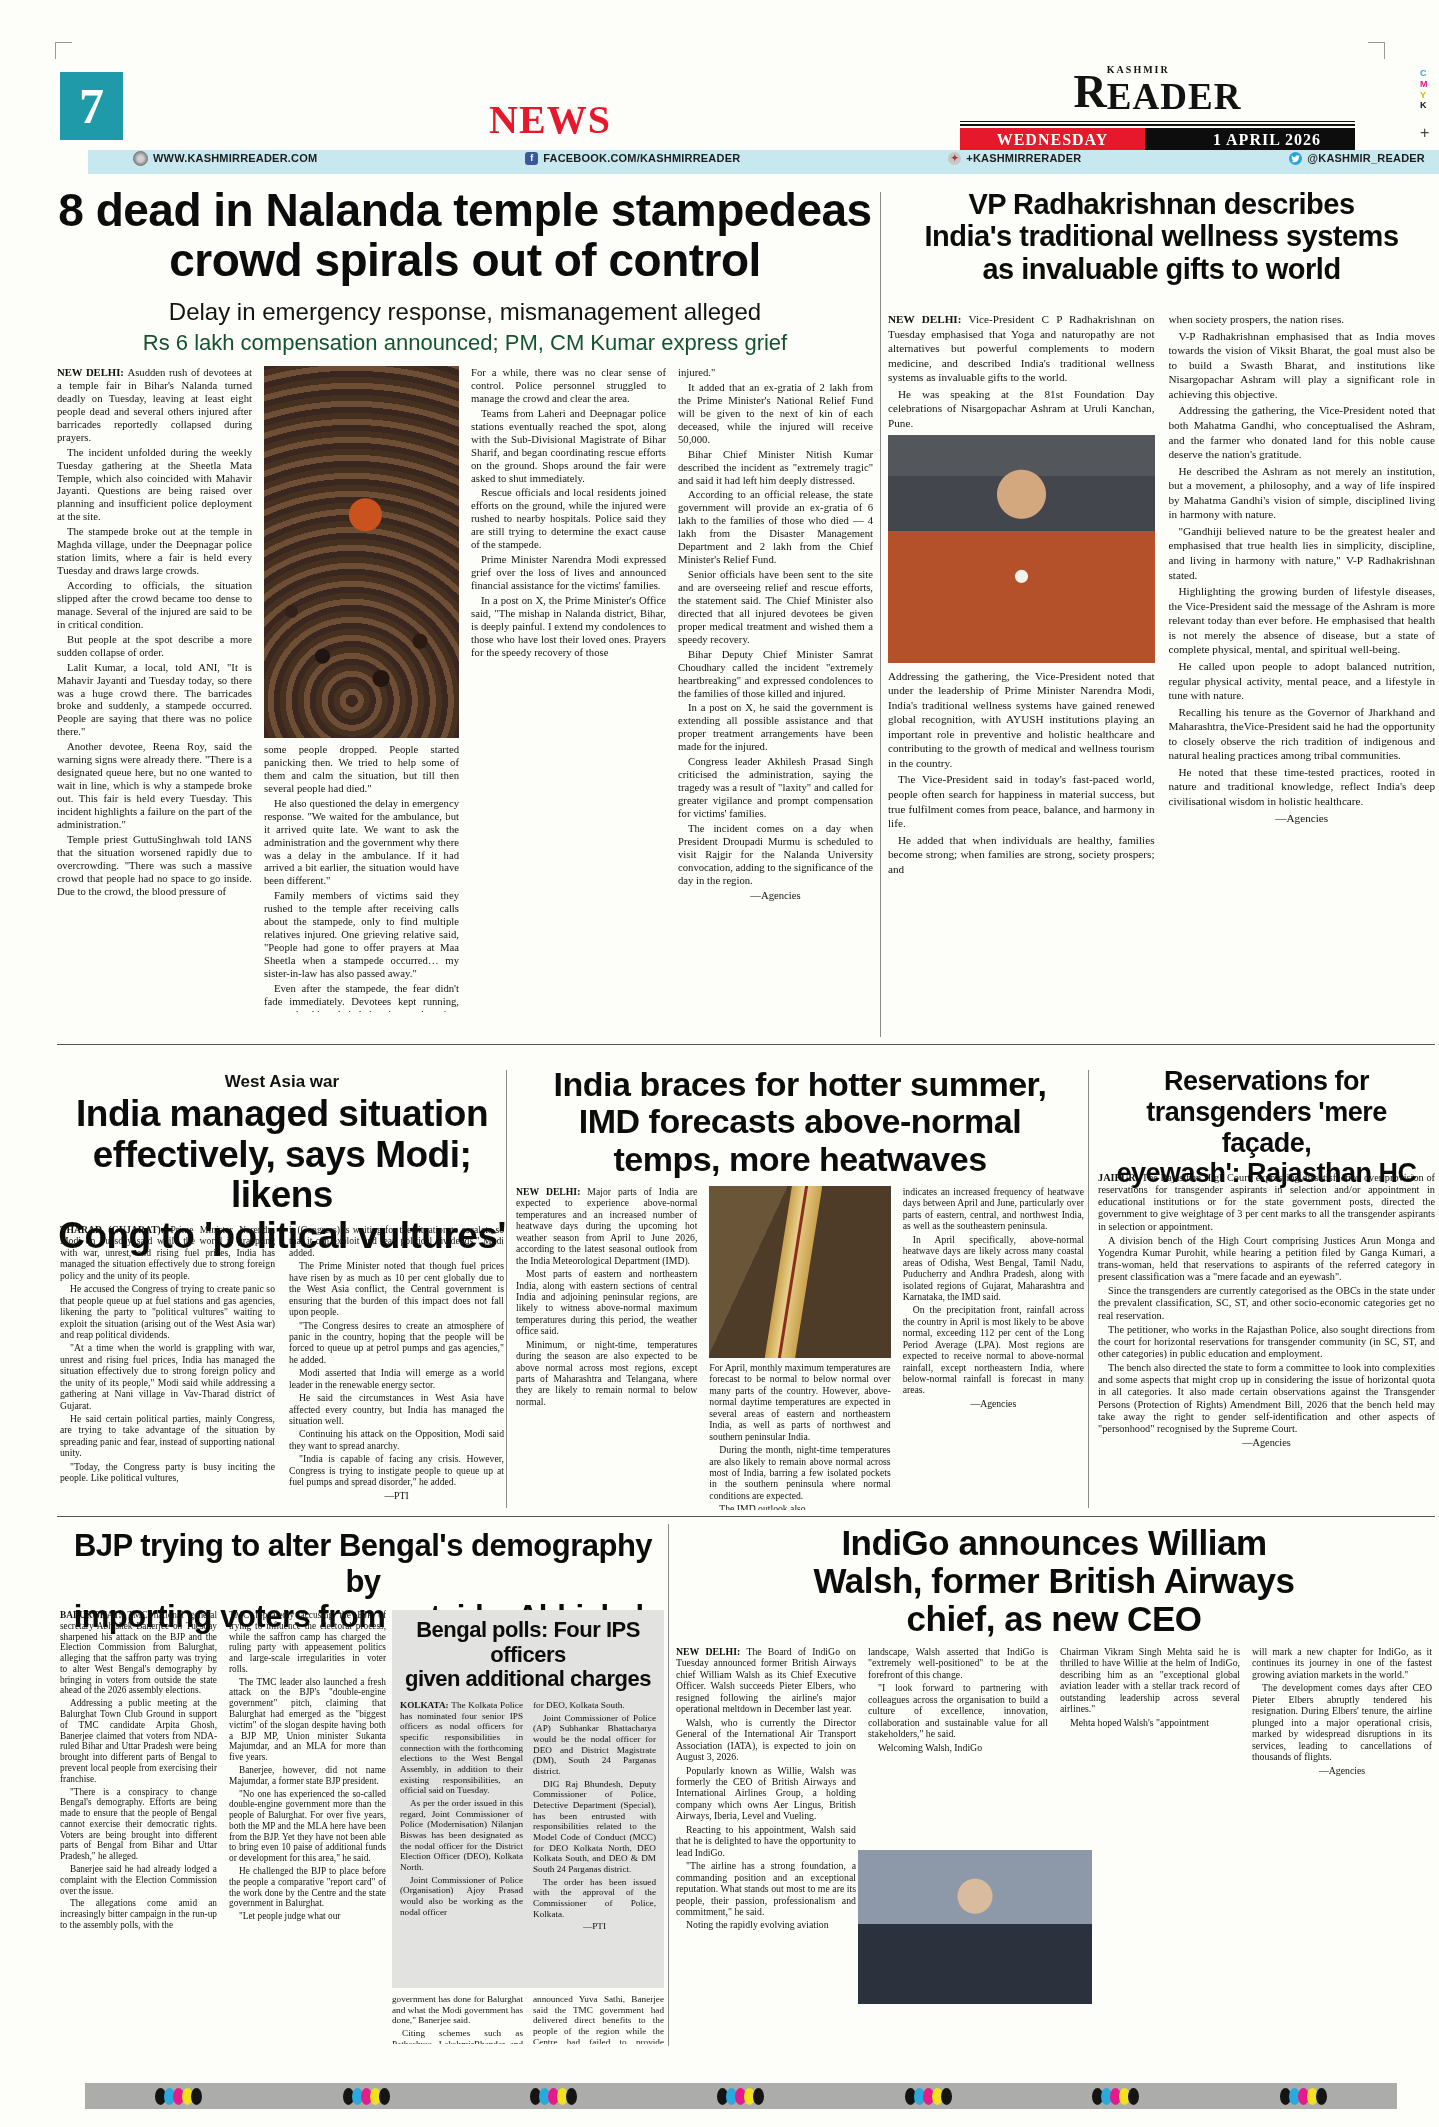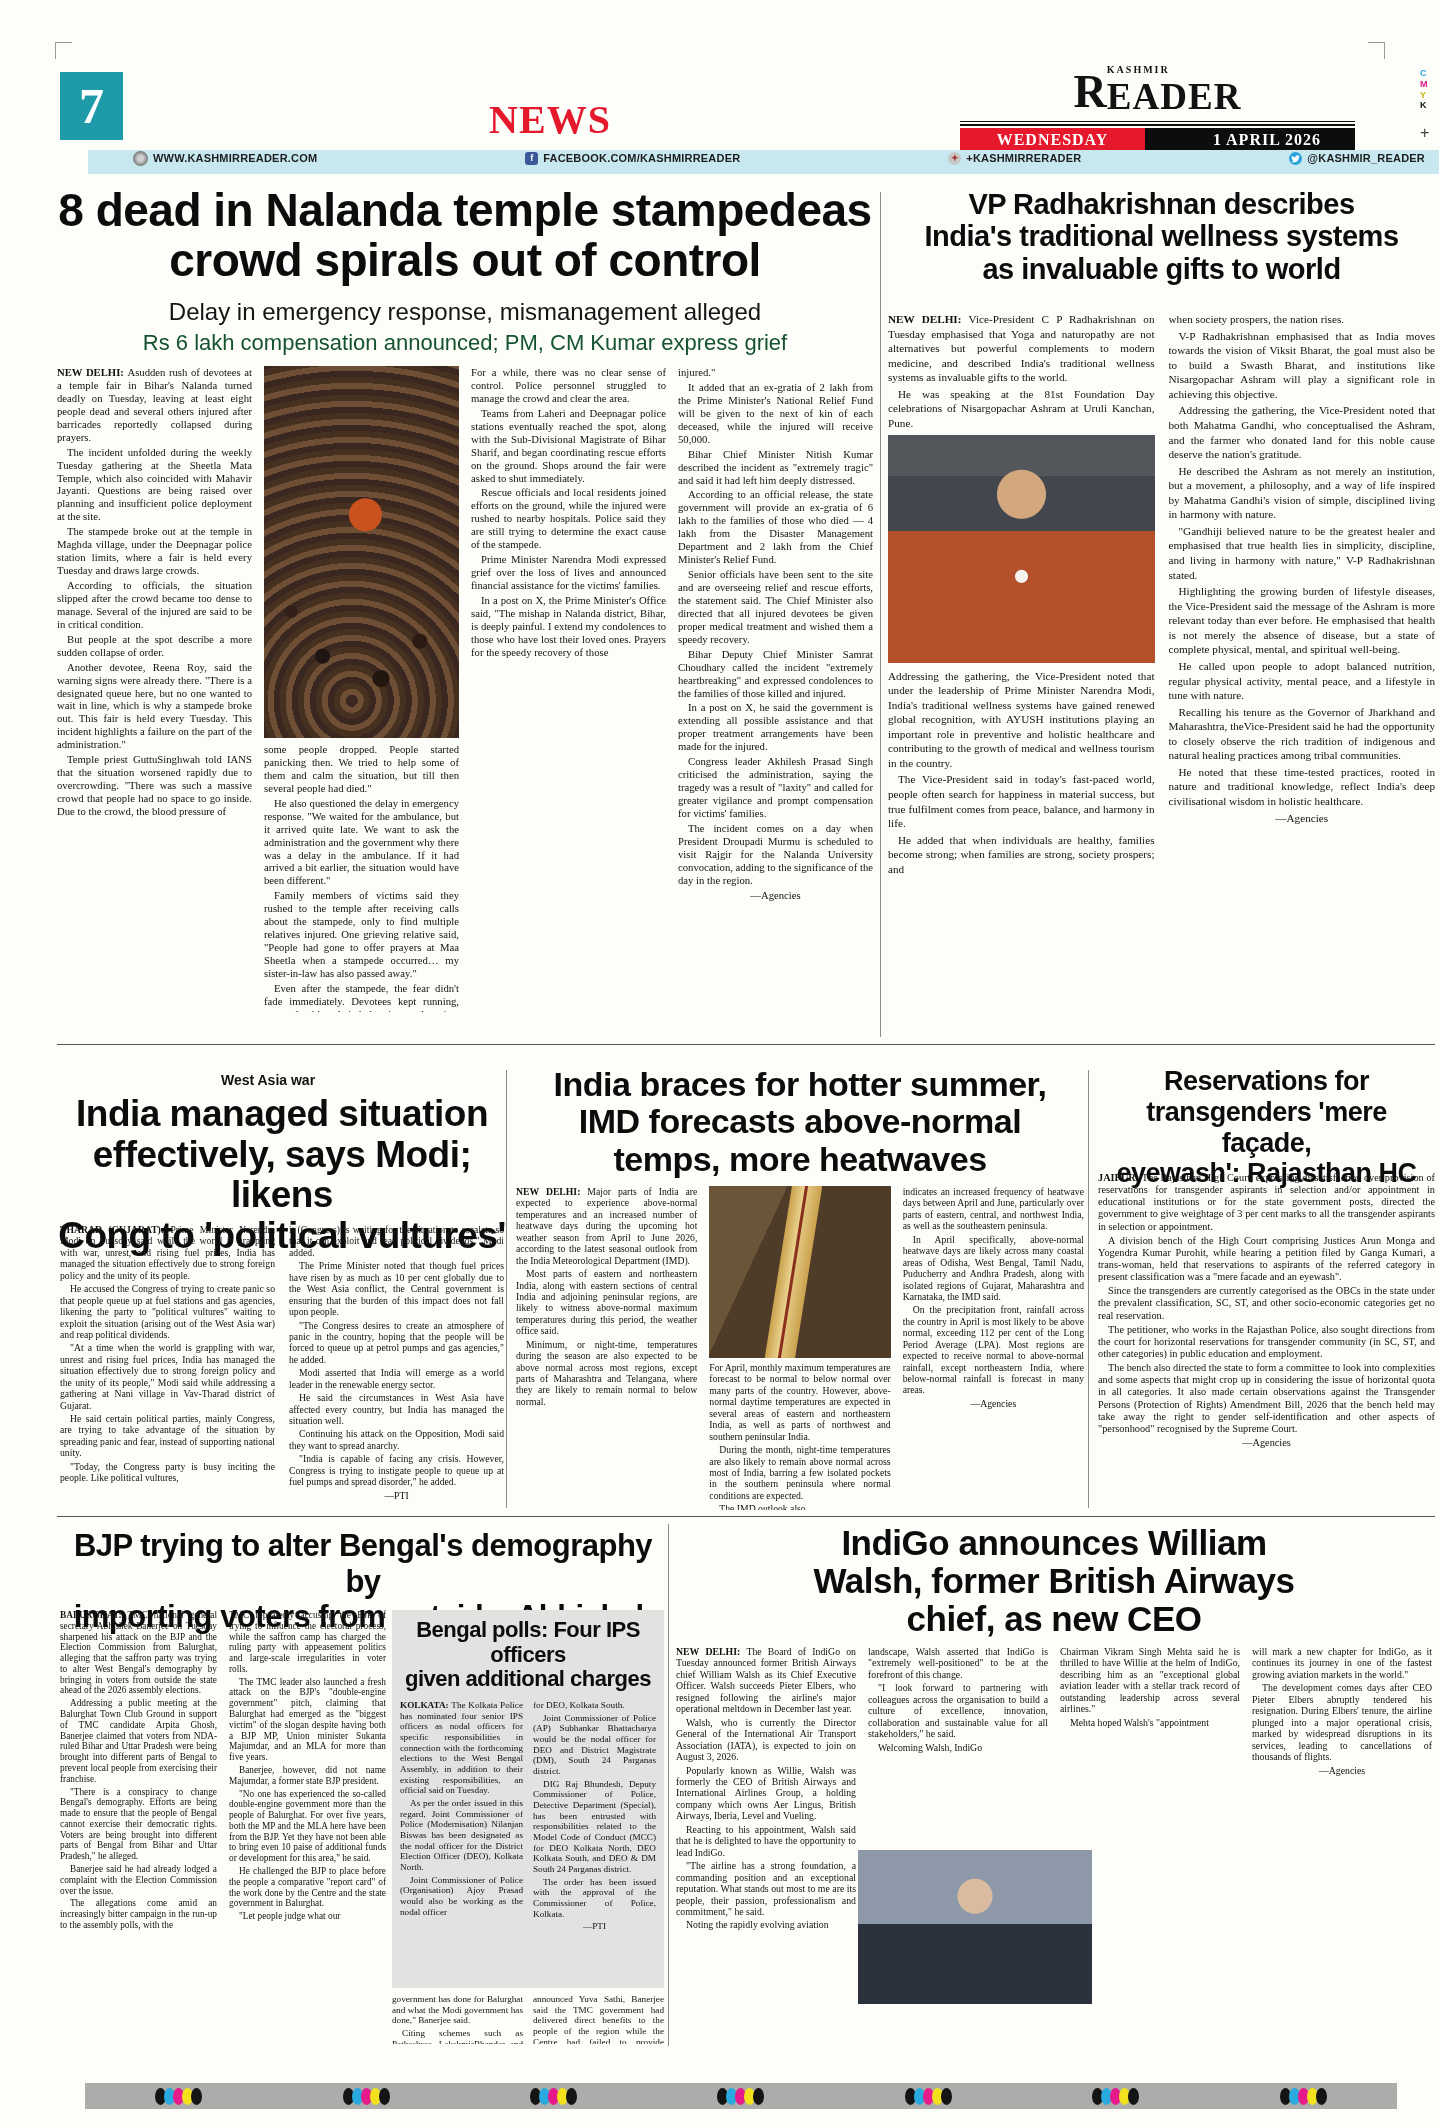--- a/index.html
+++ b/index.html
@@ -70,21 +70,21 @@
        linear-gradient(180deg,#a3a6a2 0 26%, #c08a4f 26% 46%, #71503a 46% 100%);}
   
   .vp-head{left:888px;top:188px;width:547px;font-size:29px;line-height:1.12;}
   .vp-body{left:888px;top:312px;width:547px;height:724px;gap:14px;font-size:11.2px;line-height:1.3;}
   .photo-vp{width:100%;height:228px;margin:4px 0 6px 0;
      background:
        radial-gradient(circle at 50% 26%, #d4a87e 0 24px, rgba(0,0,0,0) 25px),
        radial-gradient(circle at 50% 62%, #f3f3ef 0 6px, rgba(0,0,0,0) 7px),
        linear-gradient(180deg,#53575c 0 18%, #43474d 18% 42%, #b5512a 42% 100%);}
   
-  .m-kicker{left:43px;top:1072px;width:450px;font-size:14px;}
+  .m-kicker{left:57px;top:1072px;width:450px;font-size:17px;}
   .m1-head{left:57px;top:1094px;width:450px;font-size:37px;line-height:1.1;}
   .m1-body{left:60px;top:1224px;width:444px;height:286px;gap:14px;font-size:9.7px;line-height:1.18;}
   .m2-head{left:516px;top:1066px;width:568px;font-size:34px;line-height:1.1;}
   .m2-body{left:516px;top:1186px;width:568px;height:324px;gap:12px;font-size:9.7px;line-height:1.18;}
   .photo-thermo{width:100%;height:172px;margin-bottom:4px;position:relative;overflow:hidden;
      background:linear-gradient(115deg,#6b5538 0 30%,#4e3c28 30% 100%);}
   .photo-thermo .tube{position:absolute;left:38%;top:-8%;width:30px;height:120%;
      background:linear-gradient(90deg,#caa14e,#e8cf8a 40%,#caa14e);border-radius:14px;transform:rotate(9deg);}
   .photo-thermo .tube:after{content:"";position:absolute;left:13px;top:6%;width:3px;height:88%;background:#8a2f1d;}
   .m3-head{left:1098px;top:1066px;width:337px;font-size:27px;line-height:1.14;}
@@ -176,20 +176,21 @@
   <div class="abs a1-sub1">Delay in emergency response, mismanagement alleged</div>
   <div class="abs a1-sub2">Rs 6 lakh compensation announced; PM, CM Kumar express grief</div>
 
   <div class="abs cols a1-body">
     <div class="col">
         <p><b>NEW DELHI: </b>Asudden rush of devotees at a temple fair in Bihar's Nalanda turned deadly on Tuesday, leaving at least eight people dead and several others injured after barricades reportedly collapsed during prayers.</p>
         <p>The incident unfolded during the weekly Tuesday gathering at the Sheetla Mata Temple, which also coincided with Mahavir Jayanti. Questions are being raised over planning and insufficient police deployment at the site.</p>
         <p>The stampede broke out at the temple in Maghda village, under the Deepnagar police station limits, where a fair is held every Tuesday and draws large crowds.</p>
         <p>According to officials, the situation slipped after the crowd became too dense to manage. Several of the injured are said to be in critical condition.</p>
         <p>But people at the spot describe a more sudden collapse of order.</p>
+        <p>Lalit Kumar, a local, told ANI, "It is Mahavir Jayanti and Tuesday today, so there was a huge crowd there. The barricades broke and suddenly, a stampede occurred. People are saying that there was no police there."</p>
         <p>Another devotee, Reena Roy, said the warning signs were already there. "There is a designated queue here, but no one wanted to wait in line, which is why a stampede broke out. This fair is held every Tuesday. This incident highlights a failure on the part of the administration."</p>
         <p>Temple priest GuttuSinghwah told IANS that the situation worsened rapidly due to overcrowding. "There was such a massive crowd that people had no space to go inside. Due to the crowd, the blood pressure of</p>
       </div>
     <div class="col">
       <div class="photo-stampede"></div>
       <div>
           <p>some people dropped. People started panicking then. We tried to help some of them and calm the situation, but till then several people had died."</p>
           <p>He also questioned the delay in emergency response. "We waited for the ambulance, but it arrived quite late. We want to ask the administration and the government why there was a delay in the ambulance. If it had arrived a bit earlier, the situation would have been different."</p>
           <p>Family members of victims said they rushed to the temple after receiving calls about the stampede, only to find multiple relatives injured. One grieving relative said, "People had gone to offer prayers at Maa Sheetla when a stampede occurred… my sister-in-law has also passed away."</p>
           <p>Even after the stampede, the fear didn't fade immediately. Devotees kept running, some clutching their belongings, others just trying to find a way out of the temple premises, as confusion and panic lingered.</p>

